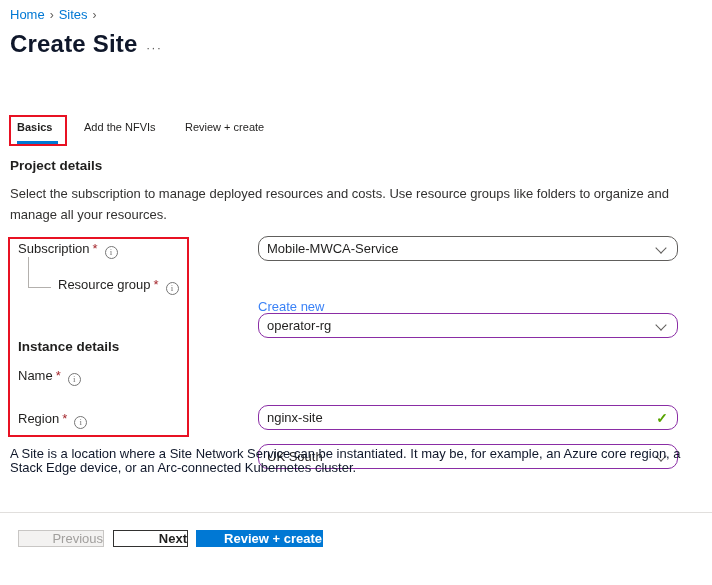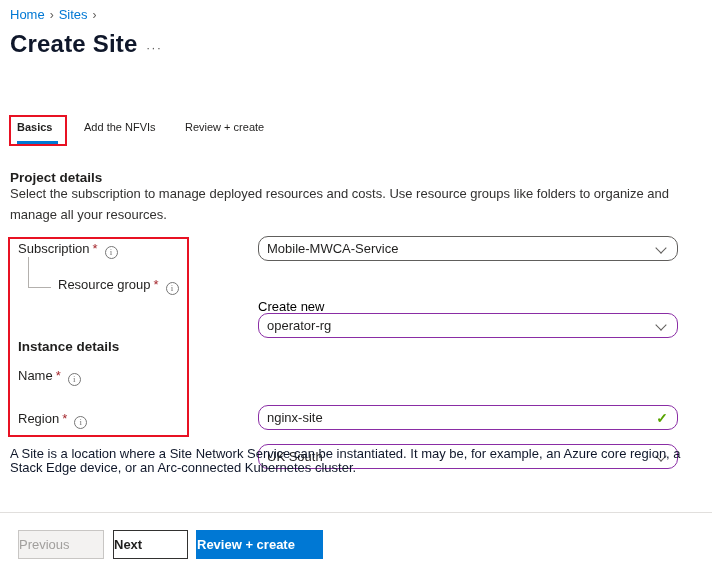--- a/index.html
+++ b/index.html
@@ -21,21 +21,21 @@
   .more-dots { position: absolute; left: 146px; top: 40px; font-size: 13px; color: #605e5c; letter-spacing: 1px; cursor: pointer; }
   
   .tab { position: absolute; top: 121px; font-size: 11px; color: #201f1e; cursor: pointer; }
   .tab-basics-box { position: absolute; left: 9px; top: 115px; width: 58px; height: 31px; border: 2px solid #e81123; }
   .tab-basics { left: 17px; font-weight: 700; }
   .tab-underline { position: absolute; left: 17px; top: 141px; width: 41px; height: 3px; background: #0078d4; }
   .tab-nfvi { left: 84px; }
   .tab-review { left: 185px; }
   
   .section-heading { position: absolute; font-size: 13.5px; font-weight: 700; color: #201f1e; }
-  .h-project { left: 10px; top: 170px; }
+  .h-project { left: 10px; top: 158px; }
   .h-instance { left: 18px; top: 339px; }
   .desc { position: absolute; left: 10px; top: 183px; width: 682px; font-size: 13px; line-height: 21px; color: #323130; }
   .info-text { position: absolute; left: 10px; top: 447px; width: 698px; font-size: 13px; line-height: 14px; color: #0f172a; }
   
   .annotation-box { position: absolute; left: 8px; top: 237px; width: 181px; height: 200px; border: 2px solid #e81123; pointer-events: none; }
   
   .field-label { position: absolute; font-size: 13px; color: #201f1e; }
   .lbl-subscription { left: 18px; top: 241px; }
   .lbl-resourcegroup { left: 58px; top: 277px; }
   .lbl-name { left: 18px; top: 368px; }
@@ -58,25 +58,25 @@
   .f-subscription { top: 236px; }
   .f-resourcegroup { top: 272px; }
   .f-name { top: 364px; cursor: text; }
   .f-region { top: 403px; align-items: center; }
   .chevron-down { position: absolute; right: 12px; top: 7px; width: 8px; height: 8px;
     border-right: 1.5px solid #605e5c; border-bottom: 1.5px solid #605e5c;
     transform: rotate(45deg); }
   .name-input { border: none; outline: none; flex: 1; font-size: 13px; color: #201f1e;
     font-family: "Liberation Sans", sans-serif; background: transparent; padding: 0; }
   .valid-check { position: absolute; right: 9px; top: 4px; color: #57a300; font-size: 14px; font-weight: 700; }
-  .create-new { position: absolute; left: 258px; top: 299px; font-size: 13px; color: #000000; text-decoration: none; cursor: pointer; }
+  .create-new { position: absolute; left: 258px; top: 299px; font-size: 13px; color: #3b82f6; text-decoration: none; cursor: pointer; }
   
   .footer-divider { position: absolute; left: 0; top: 512px; width: 712px; height: 1px; background: #e1dfdd; }
-  .btn { position: absolute; top: 530px; height: 29px; font-size: 13px; font-family: "Liberation Sans", sans-serif;
-    border-radius: 0; cursor: pointer; text-align: left; }
+  .btn { position: absolute; top: 530px; height: 17px; font-size: 13px; font-family: "Liberation Sans", sans-serif;
+    border-radius: 0; cursor: pointer; text-align: right; }
   .btn-previous { left: 18px; width: 86px; background: #f3f2f1; border: 1px solid #c8c6c4; color: #a19f9d; }
   .btn-next { left: 113px; width: 75px; background: #ffffff; border: 1.5px solid #323130; color: #201f1e; font-weight: 700; }
   .btn-review { left: 196px; width: 127px; background: #0078d4; border: 1px solid #0078d4; color: #ffffff; font-weight: 700; }
 </style>
 </head>
 <body>
 
 <div class="page">
 
   <div class="breadcrumb">

